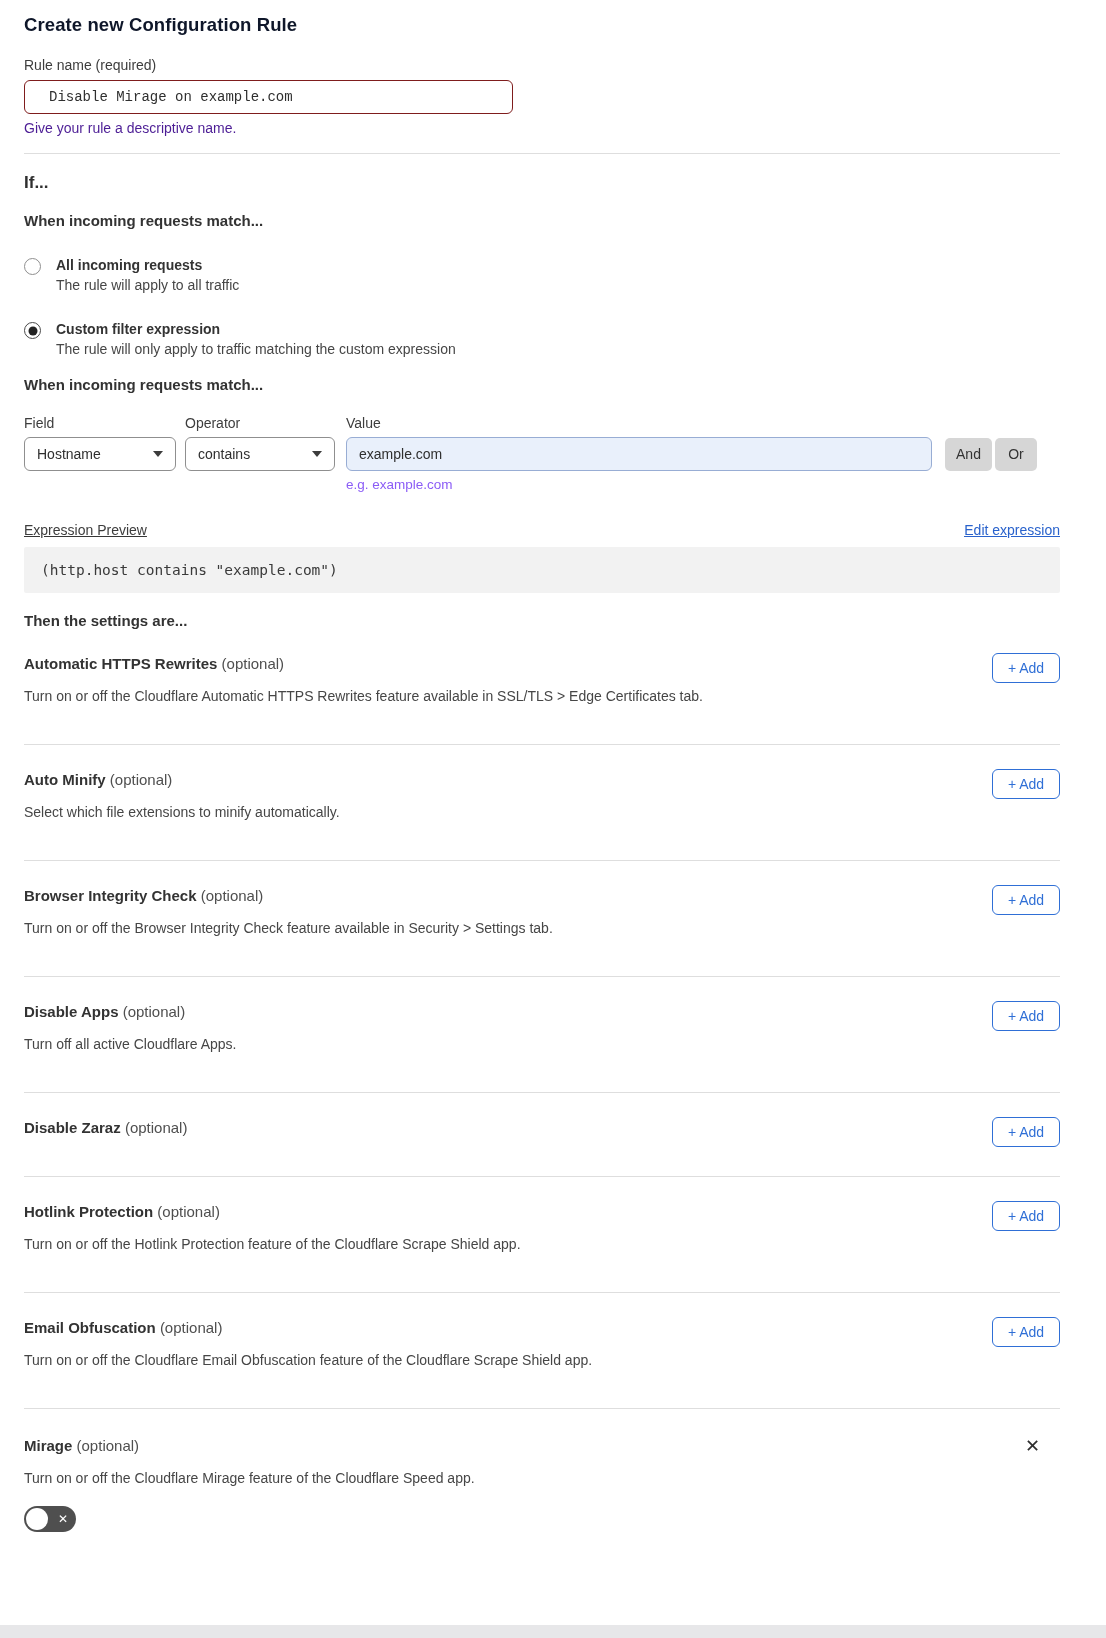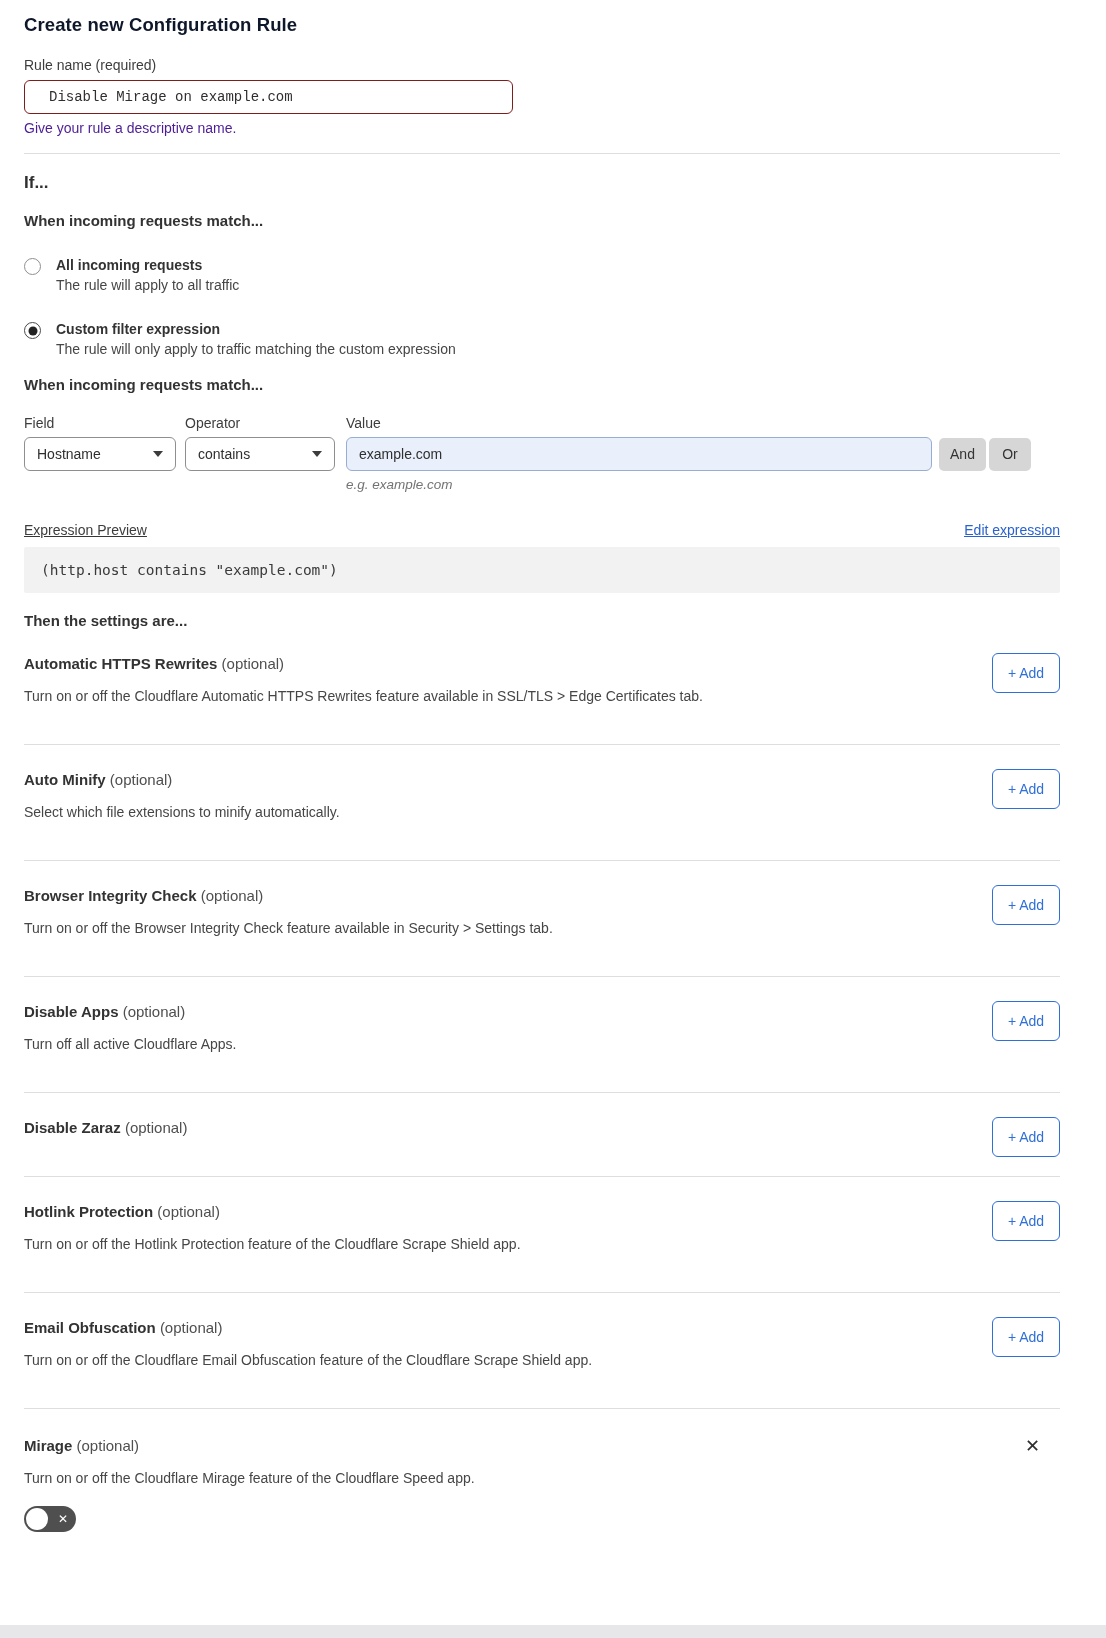--- a/index.html
+++ b/index.html
@@ -37,40 +37,40 @@
   .select-box { height:34px; border:1px solid #8f8f8f; border-radius:6px; background:#fff; display:flex;
     align-items:center; justify-content:space-between; padding:0 12px; font-size:14px; color:#2f2f2f; cursor:pointer;text-align:center; }
   .select-field { width:152px; margin-right:9px; }
   .select-operator { width:150px; margin-right:11px; }
   .chevron-down { width:0; height:0; border-left:5px solid transparent; border-right:5px solid transparent;
     border-top:6px solid #3c3c3c; }
   .value-input { width:586px; height:34px; border:1px solid #98add4; border-radius:6px; background:#e9f0fb;
     padding:0 12px; font-size:14px; color:#2f2f2f; font-family:"Liberation Sans",sans-serif; }
   .conj-button { height:33px; border:none; border-radius:5px; background:#d6d6d6; color:#333333; font-size:14px;
     font-family:"Liberation Sans",sans-serif; cursor:pointer; }
-  .and-button { width:47px; margin-left:7px; }
+  .and-button { width:47px; margin-left:13px; }
   .or-button { width:42px; margin-left:3px; }
-  .value-hint { margin-top:6px; margin-left:322px; font-size:13.5px; color:#737373;font-style:italic; }
+  .value-hint { margin-top:6px; margin-left:322px; font-size:13.5px; color:#8b5cf6; }
 
   .preview-row { margin-top:30px; display:flex; justify-content:space-between; align-items:baseline;text-decoration:underline; }
   .preview-label { font-size:14px; color:#3d3d3d; }
   .edit-link { font-size:14px; color:#2962cc; text-decoration:underline; cursor:pointer; }
   .code-block { margin-top:9px; background:#f2f2f2; border-radius:2px; padding:15px 17px;
     font-family:"DejaVu Sans Mono", monospace; font-size:14.5px; color:#3a3a3a; }
 
   .settings-heading { margin-top:27px; }
 
   .setting-section { position:relative; padding:26px 0 40px 0; border-bottom:1px solid #dedede; }
   .setting-section.first { padding-top:26px; }
   .setting-section.last { border-bottom:none; padding-top:28px; padding-bottom:0; }
   .setting-title { font-size:15px; color:#333333; }
   .setting-title .name { font-weight:bold; }
   .setting-title .optional { font-weight:normal; color:#4f4f4f; }
   .setting-desc { margin-top:16px; font-size:14px; color:#464646; max-width:860px; }
-  .add-button { position:absolute; right:0; top:24px; width:68px; height:40px; background:#ffffff;
+  .add-button { position:absolute; right:0; top:24px; width:68px; height:30px; background:#ffffff;
     border:1px solid #2f6fd6; border-radius:6px; color:#2f6fd6; font-size:14px;
     font-family:"Liberation Sans",sans-serif; cursor:pointer; }
   .close-x { position:absolute; right:20px; top:28px; font-size:18px; line-height:18px; color:#2e2e2e;
     font-weight:normal; cursor:pointer; font-family:"DejaVu Sans",sans-serif; }
 
   .toggle { margin-top:20px; width:52px; height:26px; border-radius:13px; background:#4f4f4f; position:relative;
     cursor:pointer; display:inline-block; }
   .toggle .knob { position:absolute; left:2px; top:2px; width:22px; height:22px; border-radius:50%; background:#ffffff; }
   .toggle .state-x { position:absolute; right:8px; top:50%; transform:translateY(-50%); color:#ffffff; font-size:12px; }
 

